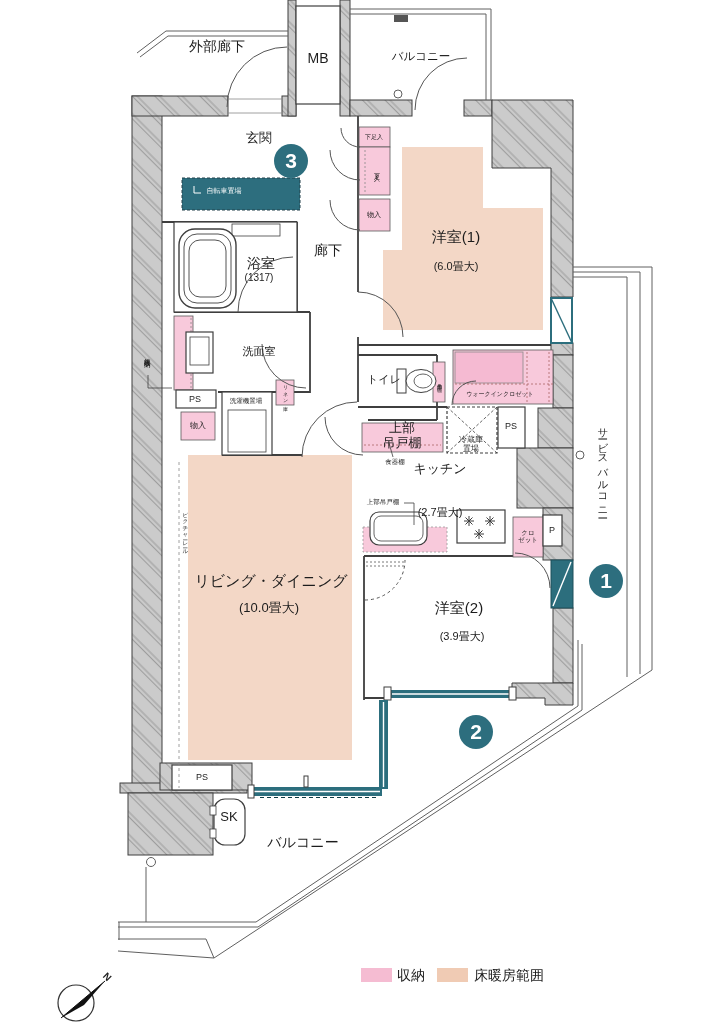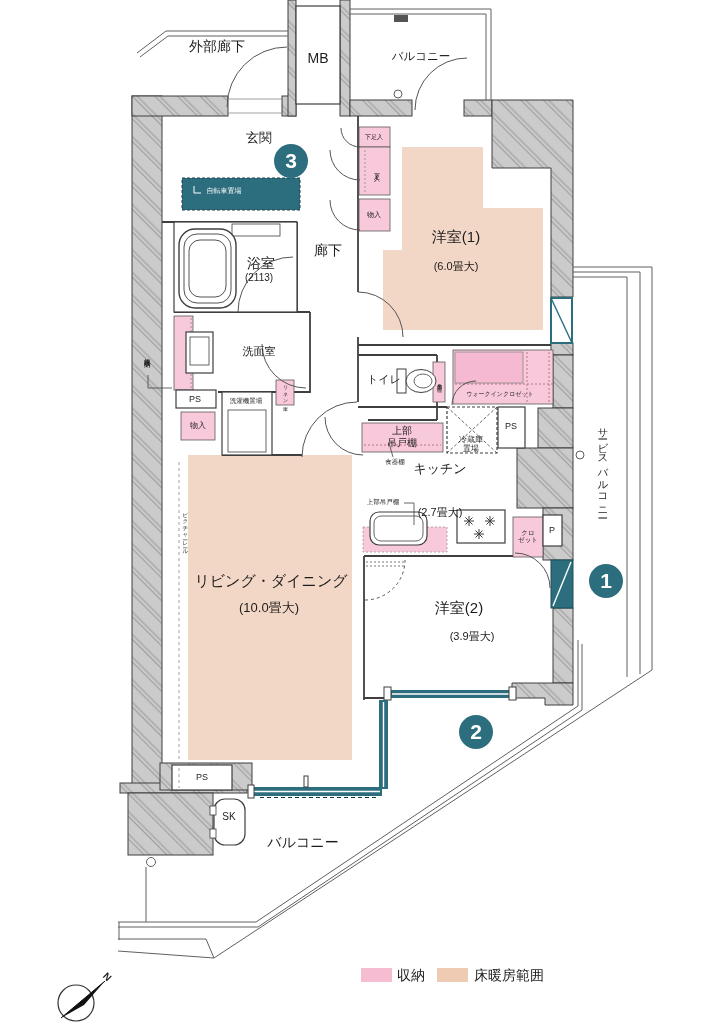--- a/index.html
+++ b/index.html
@@ -11,21 +11,21 @@
   .la{transform:translate(0,-50%);text-align:left;}
   .vert{writing-mode:vertical-rl;text-orientation:upright;letter-spacing:1px;line-height:1;}
   .white{color:#fff;}
   .num{position:absolute;width:34px;height:34px;border-radius:50%;background:#2d6e7e;color:#fff;
        display:flex;align-items:center;justify-content:center;font-size:21px;font-weight:bold;
        transform:translate(-50%,-50%);}
   .sw{position:absolute;width:31px;height:14px;transform:translate(0,-50%);}
   .sw-pink{background:#f5bcd2;}
   .sw-peach{background:#f0cbb4;}
   .f5{font-size:5px;}.f55{font-size:5.5px;}.f6{font-size:6px;}.f65{font-size:6.5px;}
-  .f7{font-size:7px;}.f75{font-size:10px;}.f8{font-size:8px;}.f9{font-size:9px;}
+  .f7{font-size:7px;}.f75{font-size:13px;}.f8{font-size:8px;}.f9{font-size:9px;}
   .f10{font-size:10px;}.f105{font-size:10.5px;}.f115{font-size:11.5px;}.f12{font-size:14px;}
   .f125{font-size:11px;}.f13{font-size:13px;}.f15{font-size:15px;}
   .nrot{transform:translate(-50%,-50%) rotate(45deg);font-weight:bold;}
 </style>
 </head>
 <body>
 
 <div class="plan">
 
 <svg width="714" height="1024" viewBox="0 0 714 1024">
@@ -216,21 +216,21 @@
 <div class="lbl f12" style="left:318px;top:58px">MB</div>
 <div class="lbl f115" style="left:421px;top:57px">バルコニー</div>
 <div class="lbl f13" style="left:259px;top:138px">玄関</div>
 <div class="lbl f7 white" style="left:224px;top:191px">自転車置場</div>
 <div class="lbl f6" style="left:374px;top:137px">下足入</div>
 <div class="lbl f6 vert" style="left:377px;top:170px">下足入</div>
 <div class="lbl f7" style="left:374px;top:215px">物入</div>
 <div class="lbl f15" style="left:456px;top:237px">洋室(1)</div>
 <div class="lbl f125" style="left:456px;top:266px">(6.0畳大)</div>
 <div class="lbl f12" style="left:261px;top:263px">浴室</div>
-<div class="lbl f10" style="left:259px;top:278px">(2113)</div>
+<div class="lbl f10" style="left:259px;top:278px">(1317)</div>
 <div class="lbl f12" style="left:328px;top:250px">廊下</div>
 <div class="lbl f65 vert" style="left:147px;top:355px">鏡裏収納</div>
 <div class="lbl f125" style="left:259px;top:351px">洗面室</div>
 <div class="lbl f9" style="left:195px;top:399px">PS</div>
 <div class="lbl f8" style="left:198px;top:426px">物入</div>
 <div class="lbl f65" style="left:246px;top:401px">洗濯機置場</div>
 <div class="lbl f5 vert" style="left:285px;top:392px">リネン庫</div>
 <div class="lbl f125" style="left:384px;top:379px">トイレ</div>
 <div class="lbl f5 vert" style="left:439px;top:381px">上部吊戸棚</div>
 <div class="lbl f6" style="left:500px;top:394px">ウォークインクロゼット</div>
@@ -244,21 +244,21 @@
 <div class="lbl f125" style="left:440px;top:512px">(2.7畳大)</div>
 <div class="lbl f65" style="left:383px;top:502px">上部吊戸棚</div>
 <div class="lbl f65" style="left:528px;top:536px">クロ
 ゼット</div>
 <div class="lbl f9" style="left:552px;top:530px">P</div>
 <div class="lbl f105 vert" style="left:603px;top:467px">サービスバルコニー</div>
 <div class="lbl f55 vert" style="left:185px;top:530px">ピクチャーレール</div>
 <div class="lbl f15" style="left:271px;top:581px">リビング・ダイニング</div>
 <div class="lbl f13" style="left:269px;top:608px">(10.0畳大)</div>
 <div class="lbl f15" style="left:459px;top:608px">洋室(2)</div>
-<div class="lbl f125" style="left:472px;top:636px">(3.9畳大)</div>
+<div class="lbl f125" style="left:462px;top:636px">(3.9畳大)</div>
 <div class="lbl f9" style="left:202px;top:777px">PS</div>
 <div class="lbl f75" style="left:229px;top:817px">SK</div>
 <div class="lbl f12" style="left:303px;top:842px">バルコニー</div>
 
 <div class="num" style="left:291px;top:161px">3</div>
 <div class="num" style="left:606px;top:581px">1</div>
 <div class="num" style="left:476px;top:732px">2</div>
 
 <span class="sw sw-pink" style="left:361px;top:975px"></span>
 <div class="lbl la f12" style="left:397px;top:975px">収納</div>

